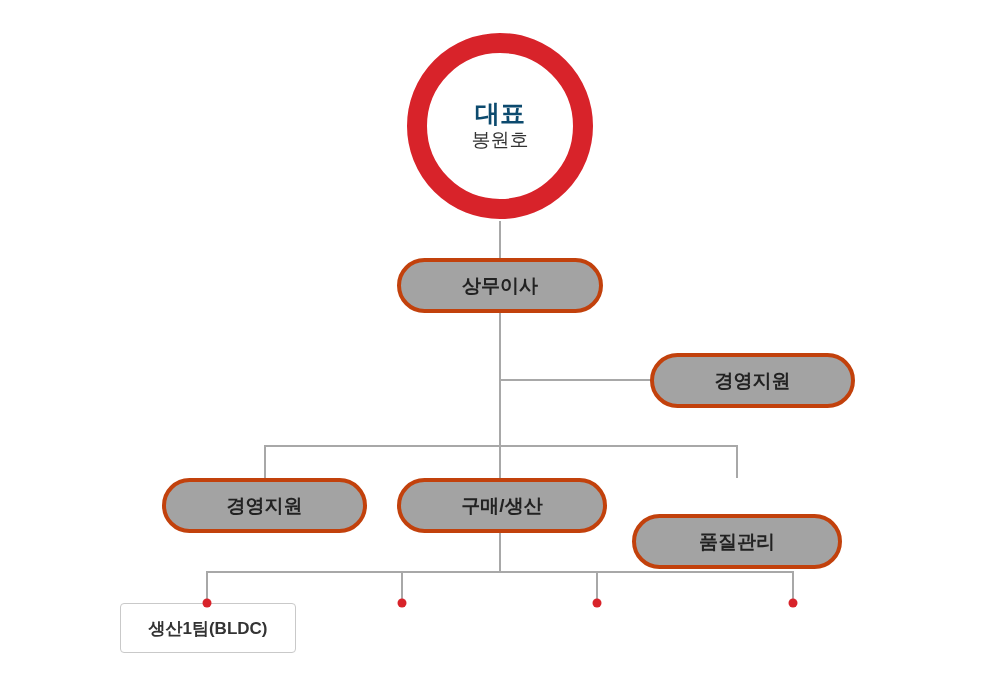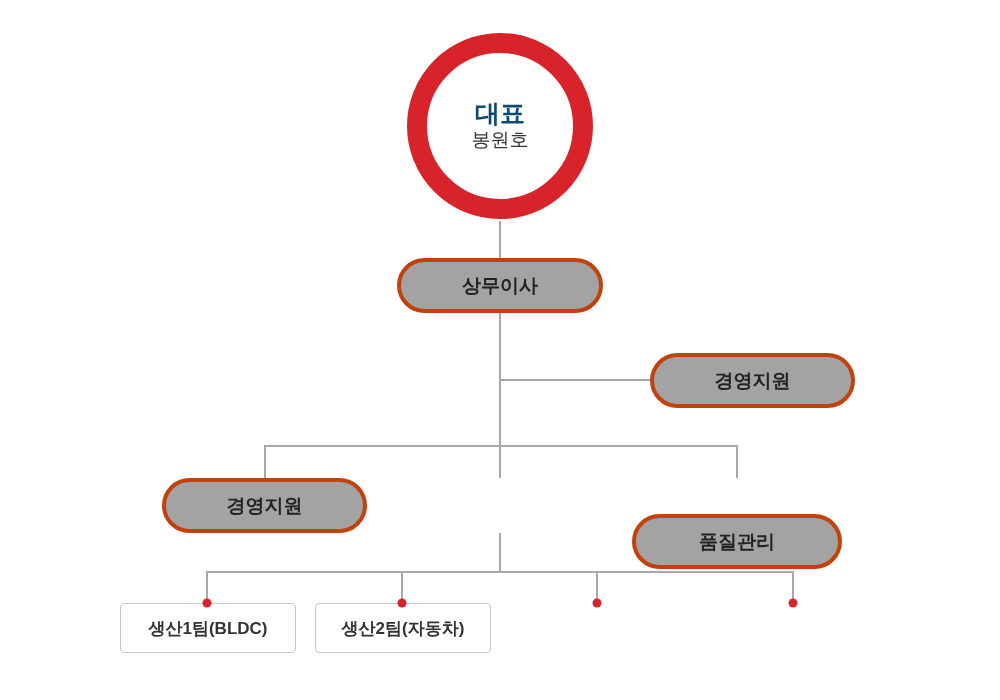--- a/index.html
+++ b/index.html
@@ -121,29 +121,29 @@
     <span>상무이사</span>
   </div>
 
   <div class="pill rnd">
     <span>경영지원</span>
   </div>
 
   <div class="pill dept1">
     <span>경영지원</span>
   </div>
+  <div class="pill dept2">
+    <span>구매/생산</span>
+  </div>
   <div class="pill dept3">
     <span>품질관리</span>
   </div>
 
   <div class="team-box t1">
     <span>생산1팀(BLDC)</span>
-  </div>
-  <div class="team-box t2">
-    <span>생산2팀(자동차)</span>
   </div>
 
   <div class="dot" style="left:207px; top:603px;"></div>
   <div class="dot" style="left:402px; top:603px;"></div>
   <div class="dot" style="left:597px; top:603px;"></div>
   <div class="dot" style="left:793px; top:603px;"></div>
 
 </div>
 
 </body></html>

